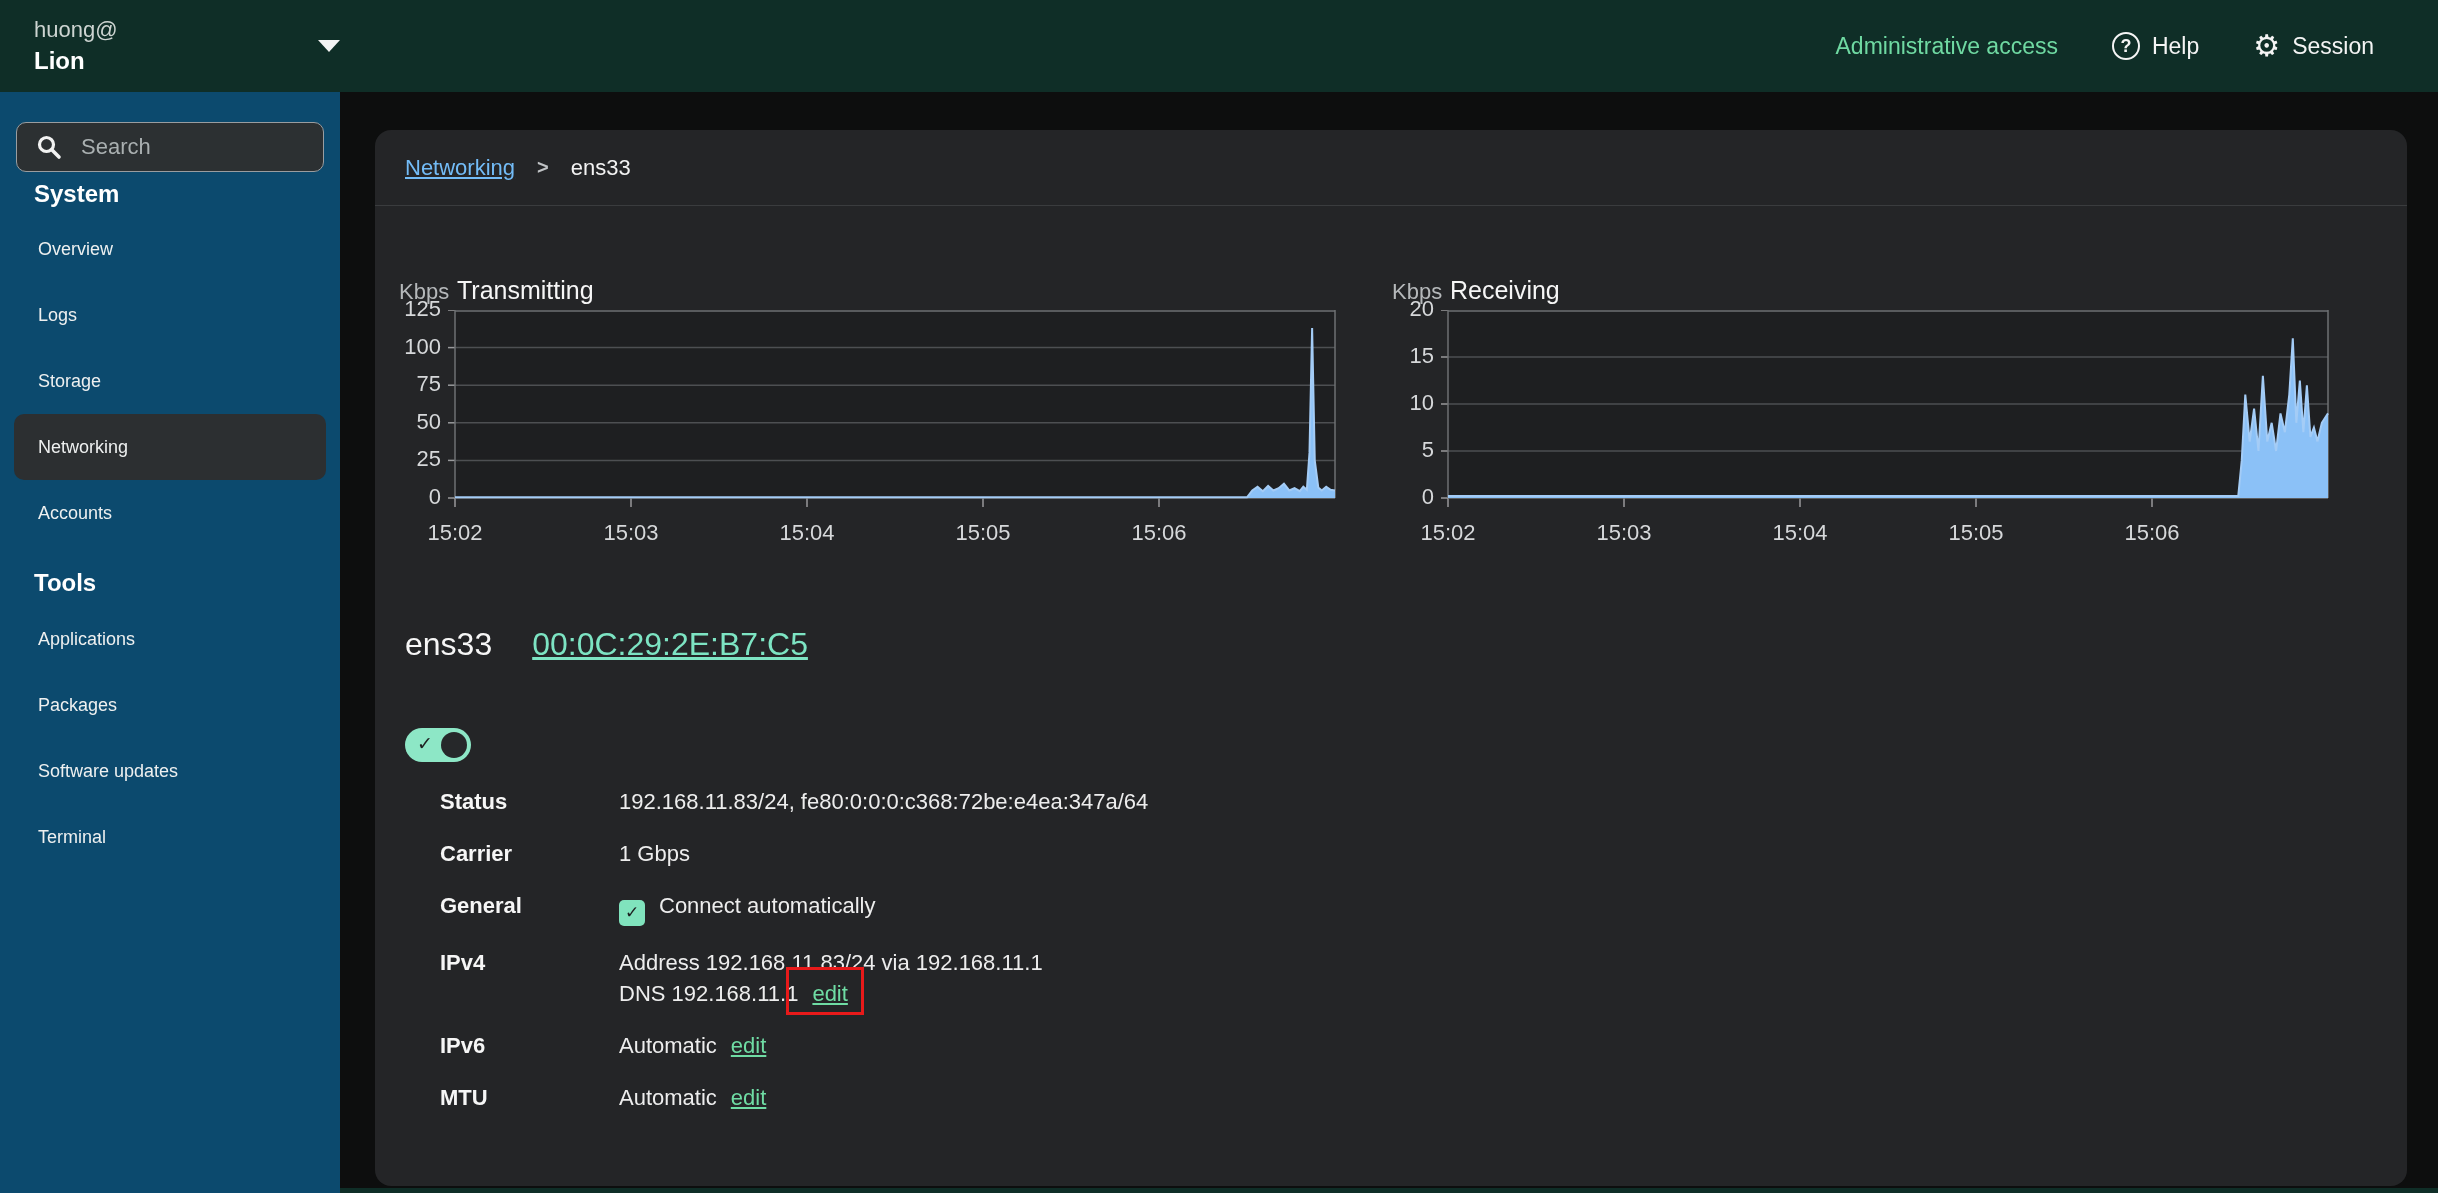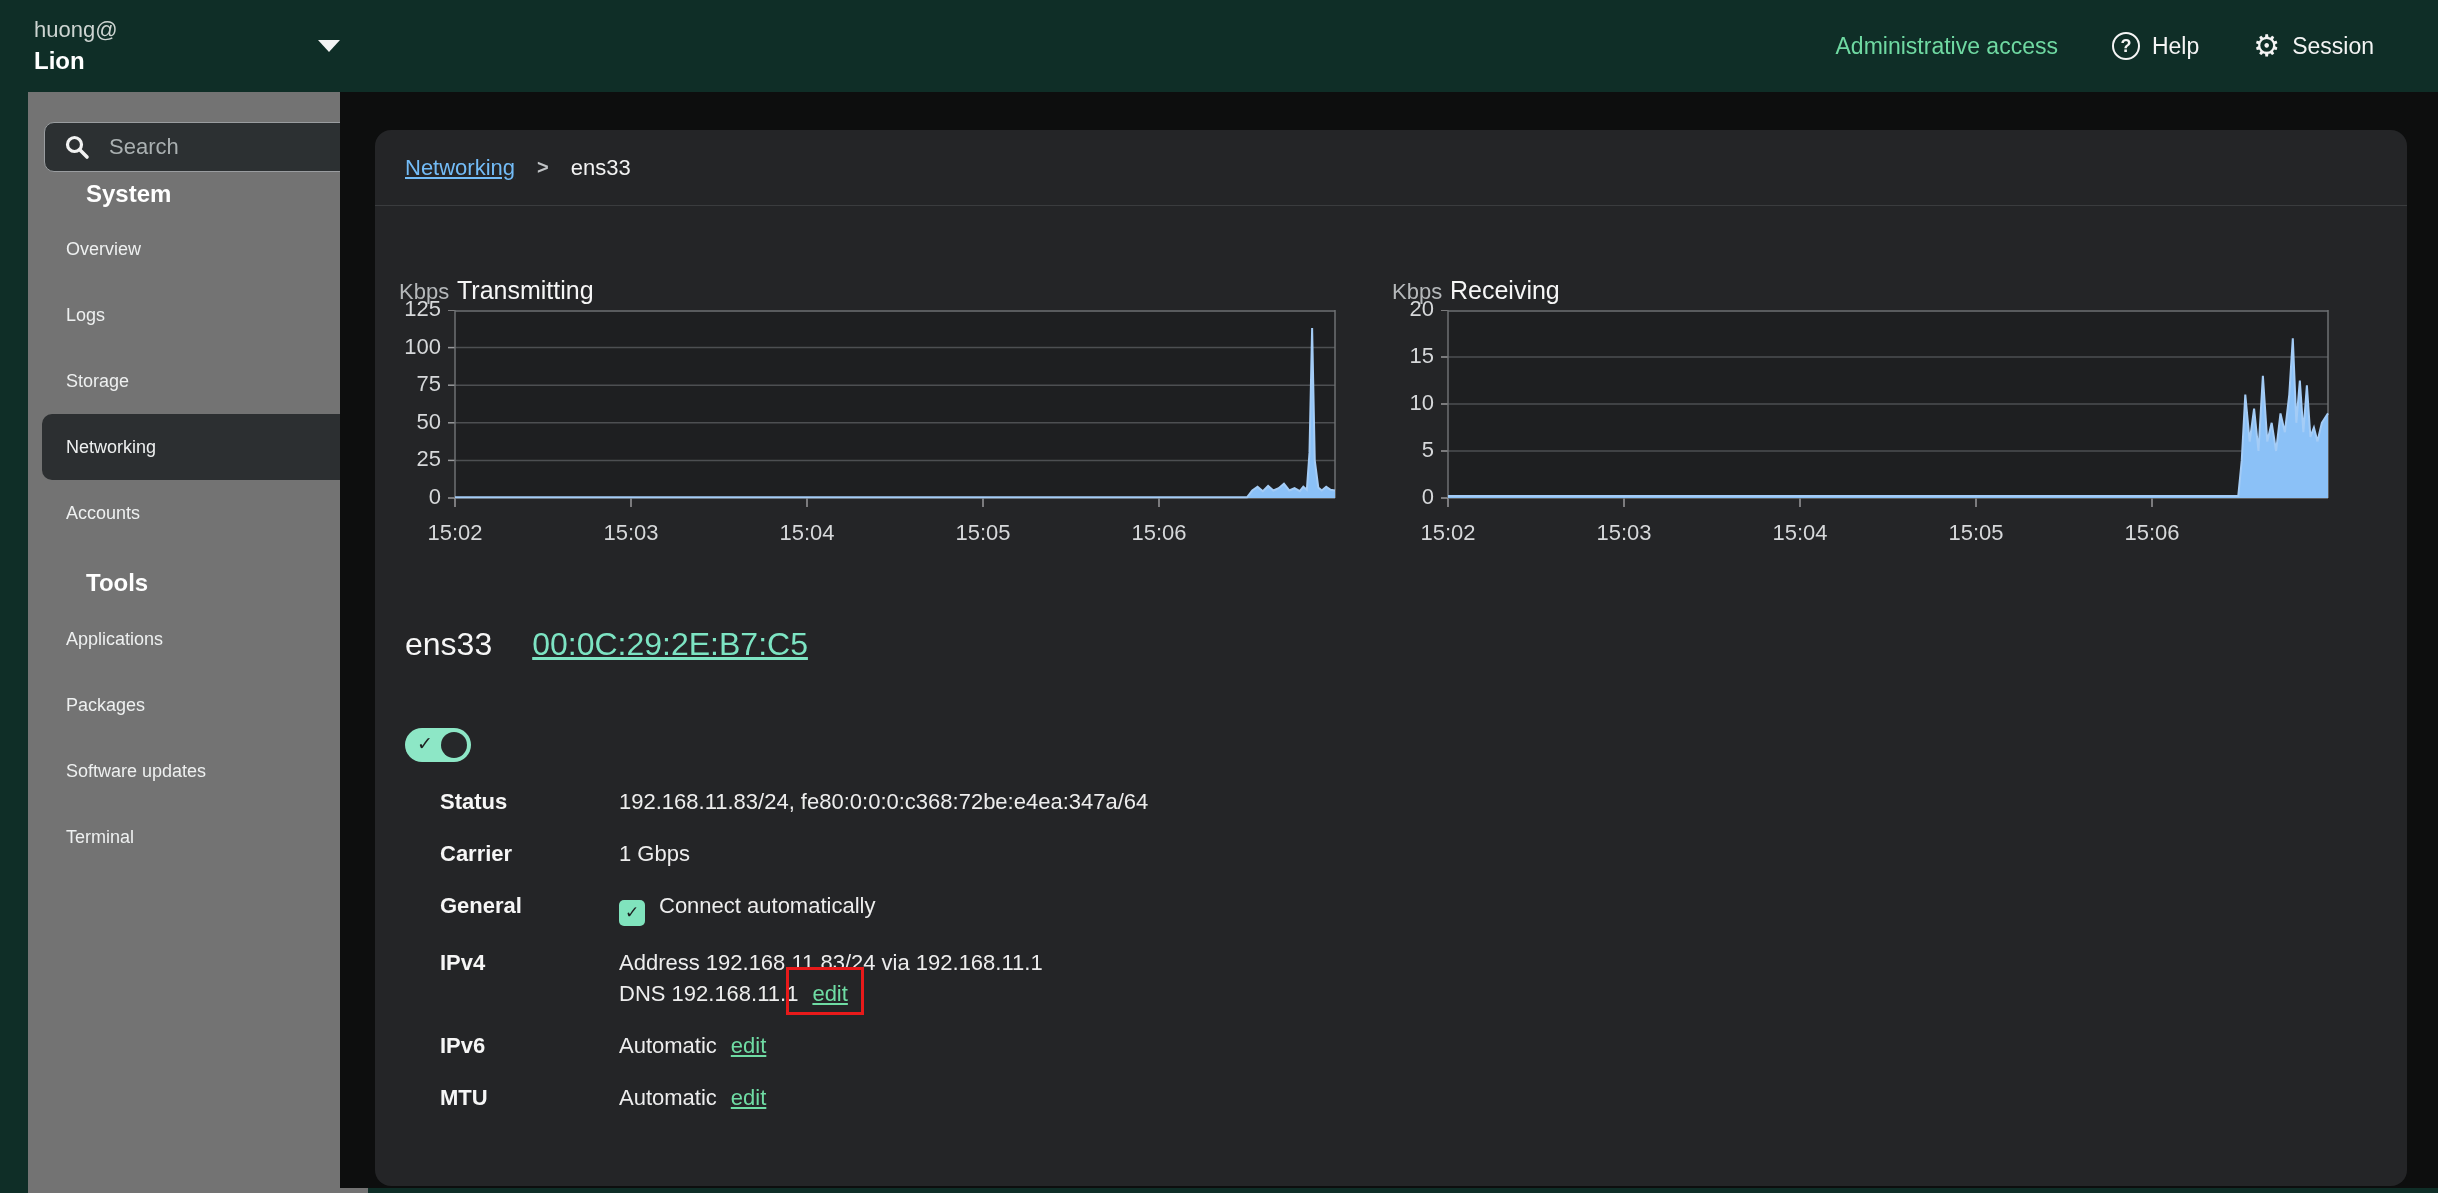--- a/index.html
+++ b/index.html
@@ -13,26 +13,26 @@
   .brand-user { font-size:22px; color:#cdd4d1; }
   .brand-host { font-size:24px; font-weight:bold; color:#ffffff; }
   .brand-caret { width:0; height:0; border-left:11px solid transparent; border-right:11px solid transparent; border-top:12px solid #f4f4f4; margin-left:200px; }
   .mast-right { display:flex; align-items:center; gap:54px; margin-right:64px; }
   .admin-link { color:#6fd9a2; font-size:23px; text-decoration:none; cursor:pointer; }
   .mast-item { display:flex; align-items:center; gap:12px; font-size:23px; color:#f4f4f4; cursor:pointer; }
   .help-icon { width:28px; height:28px; border:2.5px solid #f4f4f4; border-radius:50%; display:flex; align-items:center; justify-content:center; font-size:18px; font-weight:bold; color:#f4f4f4; }
   .gear-icon { font-size:30px; line-height:30px; color:#f4f4f4; }
 
   
-  .sidebar { position:absolute; left:0; top:92px; width:340px; height:1101px; background:#737373;margin-left:28px; }
+  .sidebar { position:absolute; left:0; top:92px; width:340px; height:1101px; background:#0c4a6e; }
   .search-wrap { position:relative; margin:30px 16px 0 16px; height:50px; }
   .search-wrap input { width:100%; height:100%; background:#2c3032; border:1.5px solid #9a9da0; border-radius:10px; color:#e8e8e8; font-size:22px; padding-left:64px; outline:none; font-family:inherit; }
   .search-wrap input::placeholder { color:#aab0b1; }
   .search-icon { position:absolute; left:20px; top:12px; }
-  .nav-heading { display:flex; align-items:center; height:44px; padding-left:58px; font-size:24px; font-weight:bold; color:#ffffff; }
+  .nav-heading { display:flex; align-items:center; height:44px; padding-left:34px; font-size:24px; font-weight:bold; color:#ffffff; }
   .nav-heading.tools { margin-top:14px; height:46px; }
   .nav-item { display:flex; align-items:center; height:66px; padding-left:38px; font-size:18px; color:#eef0f0; cursor:pointer; }
   .nav-item.selected { background:#2c2f31; border-radius:10px; margin:0 14px; padding-left:24px; }
 
   
   .main-area { position:absolute; left:340px; top:92px; width:2098px; height:1096px; background:#0d0e0e; }
   .content-card { position:absolute; left:35px; top:38px; width:2032px; height:1056px; background:#242527; border-radius:16px; }
   .breadcrumb-bar { position:absolute; left:0; top:0; width:100%; height:76px; border-bottom:1px solid #3a3c3e; display:flex; align-items:center; padding-left:30px; }
   .bc-link { color:#73bcf7; font-size:22px; text-decoration:underline; cursor:pointer; }
   .bc-sep { color:#c0c3c5; font-weight:bold; font-size:20px; margin:0 22px; }

